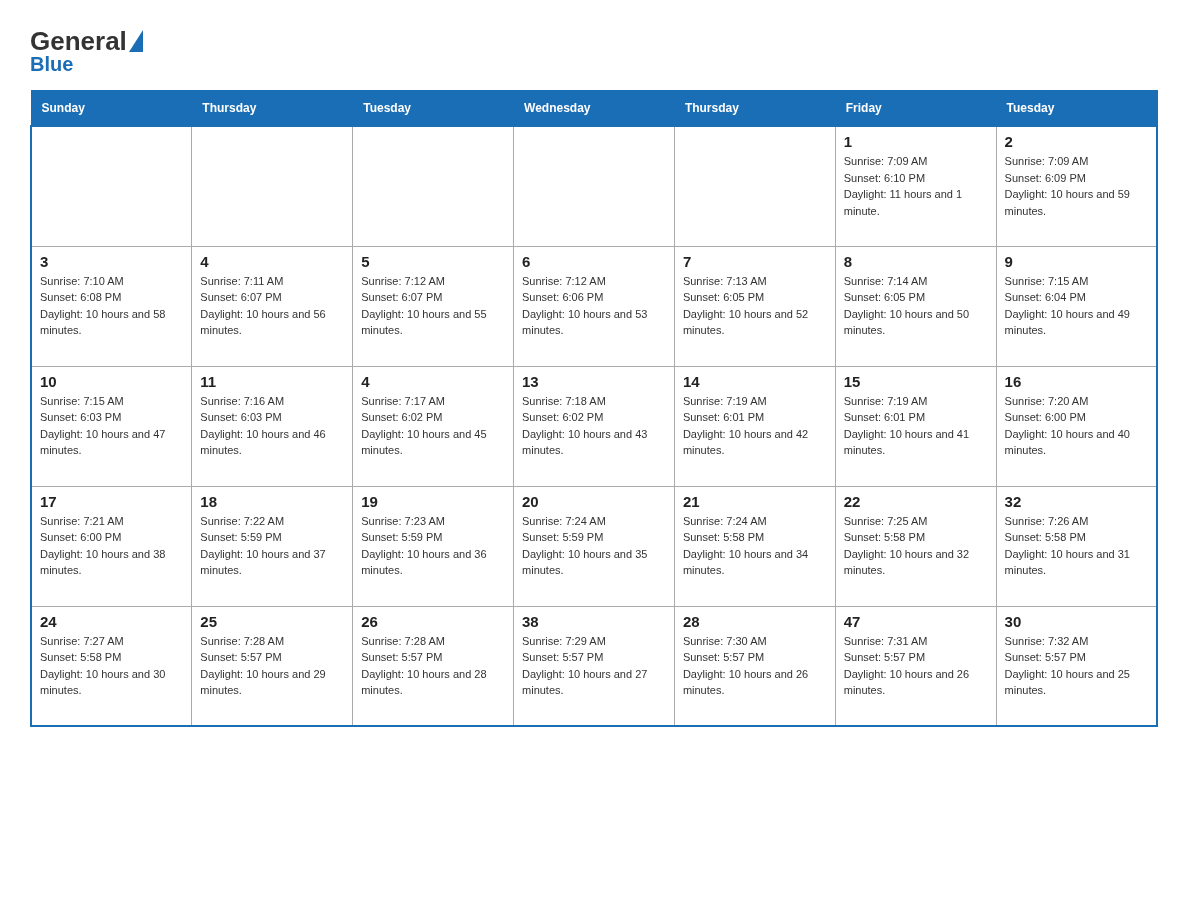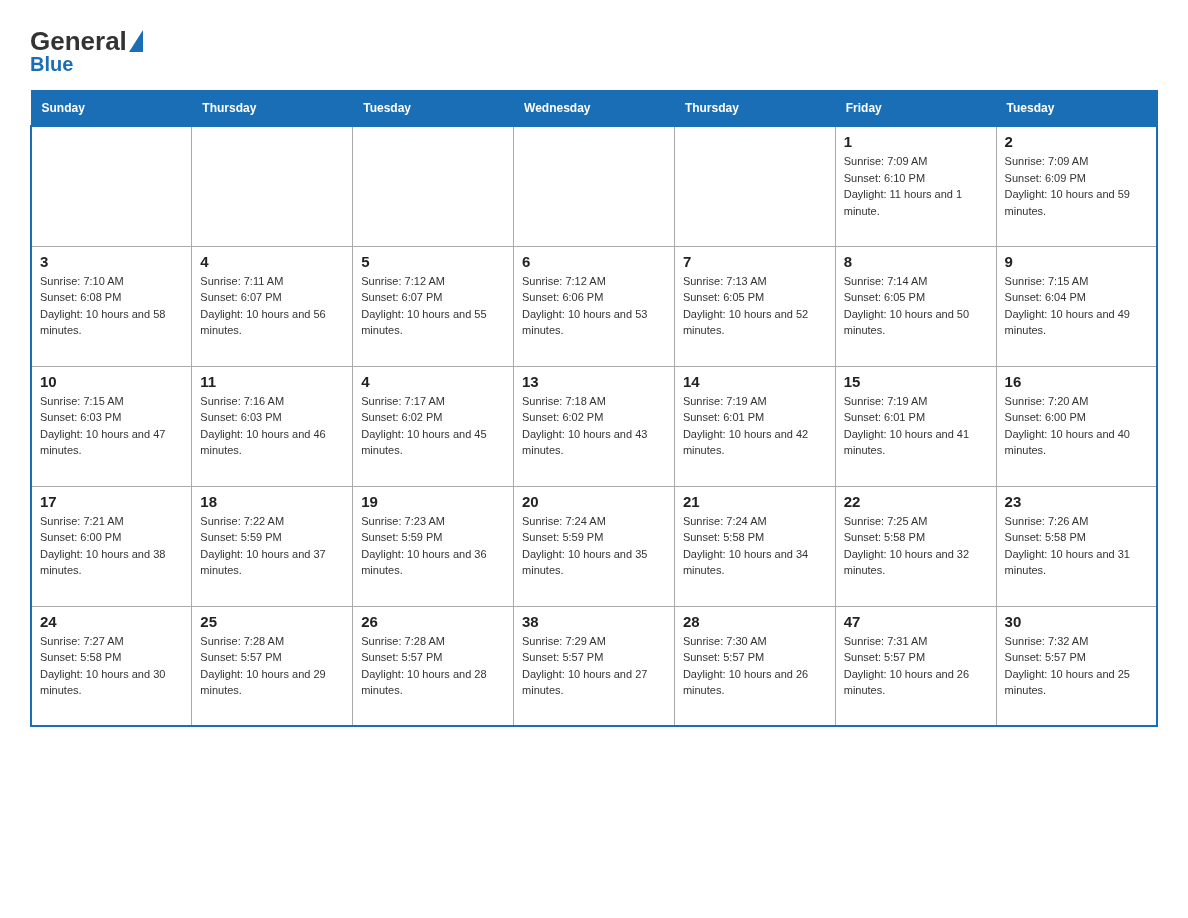--- a/index.html
+++ b/index.html
@@ -246,21 +246,21 @@
         </td>
         <td>
           <span class="day-number">21</span>
           <div class="day-info">Sunrise: 7:24 AM<br>Sunset: 5:58 PM<br>Daylight: 10 hours and 34 minutes.</div>
         </td>
         <td>
           <span class="day-number">22</span>
           <div class="day-info">Sunrise: 7:25 AM<br>Sunset: 5:58 PM<br>Daylight: 10 hours and 32 minutes.</div>
         </td>
         <td>
-          <span class="day-number">23</span>
+          <span class="day-number">32</span>
           <div class="day-info">Sunrise: 7:26 AM<br>Sunset: 5:58 PM<br>Daylight: 10 hours and 31 minutes.</div>
         </td>
       </tr>
       <tr>
         <td>
           <span class="day-number">24</span>
           <div class="day-info">Sunrise: 7:27 AM<br>Sunset: 5:58 PM<br>Daylight: 10 hours and 30 minutes.</div>
         </td>
         <td>
           <span class="day-number">25</span>

